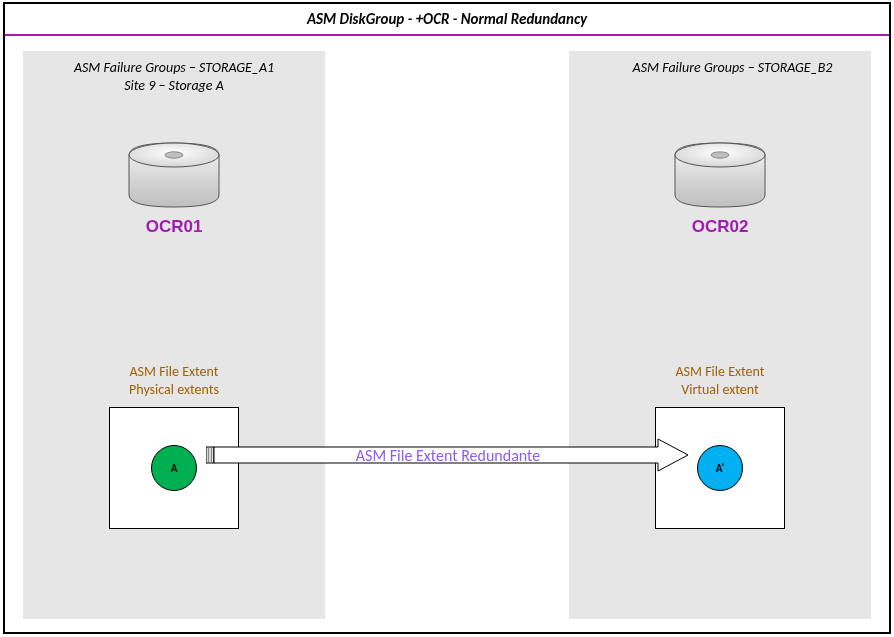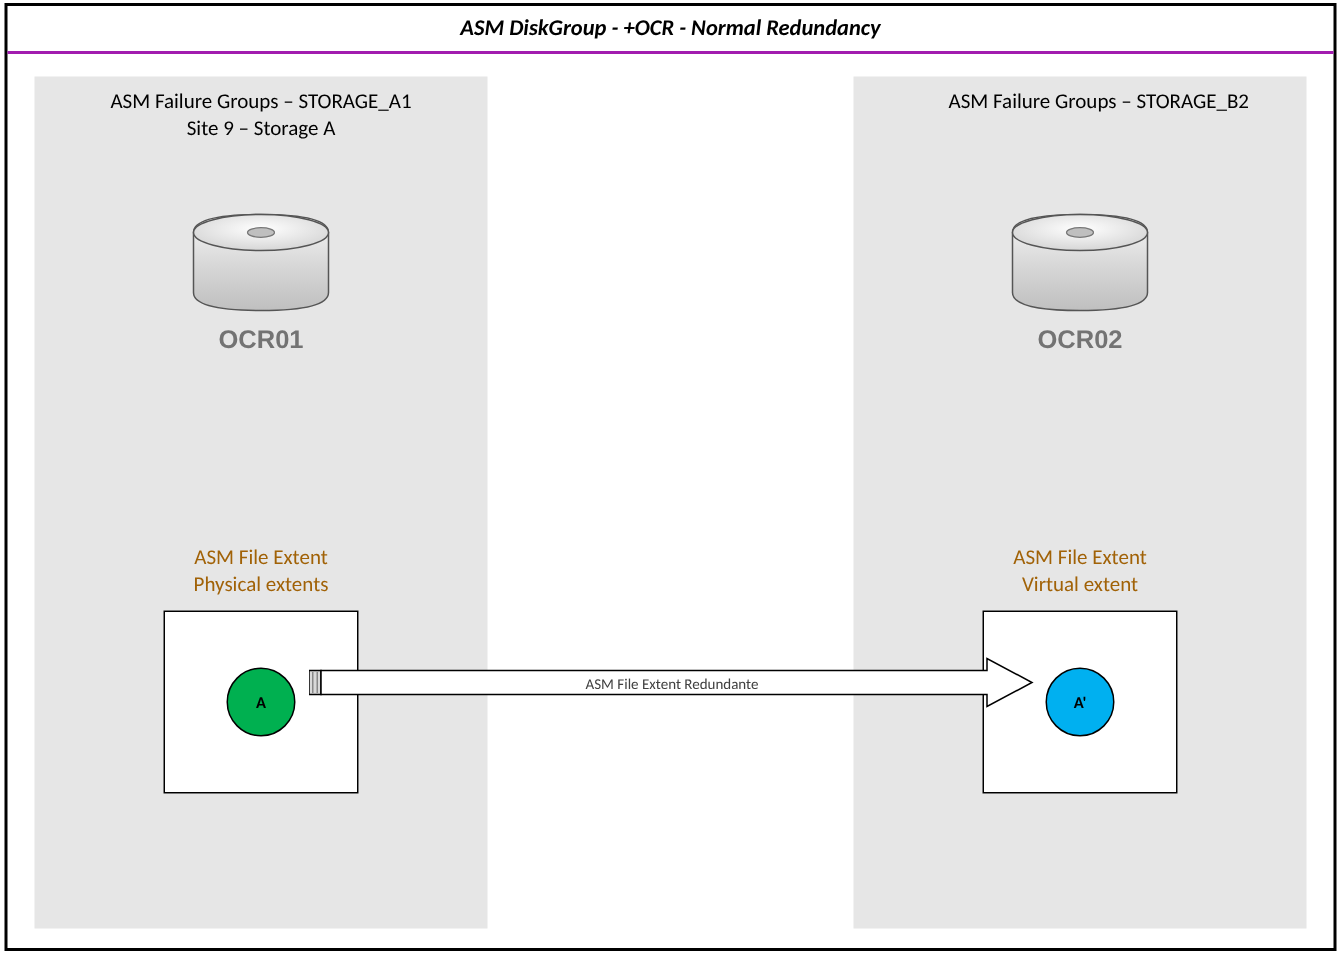--- a/index.html
+++ b/index.html
@@ -41,35 +41,36 @@
     top: 15px;
     padding-top: 8px;
     text-align: center;
   }
   .fg-left { left: 18px; }
   .fg-right { right: 18px; padding-left: 25px; }
   .fg-header {
     font-size: 14px;
     color: #000;
     line-height: 18px;
+    font-style: italic;
   }
   .disk {
     position: absolute;
     left: 50%;
     transform: translateX(-50%);
     top: 88px;
     text-align: center;
   }
   .disk svg { display: block; margin: 0 auto; }
   .disk-label {
     margin-top: 6px;
     font-size: 17px;
     font-weight: bold;
     font-family: Arial, sans-serif;
-    color: #737373;
+    color: #a21caf;
   }
   .extent-label {
     position: absolute;
     top: 312px;
     left: 0; right: 0;
     color: #a16207;
     font-size: 14px;
     line-height: 18px;
     text-align: center;
   }
@@ -110,22 +111,22 @@
   }
   .arrow-wrap svg { display: block; }
   .arrow-label {
     position: absolute;
     left: 0; right: 0;
     top: 0;
     bottom: 0;
     display: flex;
     align-items: center;
     justify-content: center;
-    font-size: 10px;
-    color: #404040;
+    font-size: 16px;
+    color: #8b5cf6;
     pointer-events: none;
   }
 </style>
 </head>
 <body>
 
 <div class="outer-frame">
   <div class="title-bar">ASM DiskGroup - +OCR -  Normal Redundancy</div>
   <div class="content">
 

